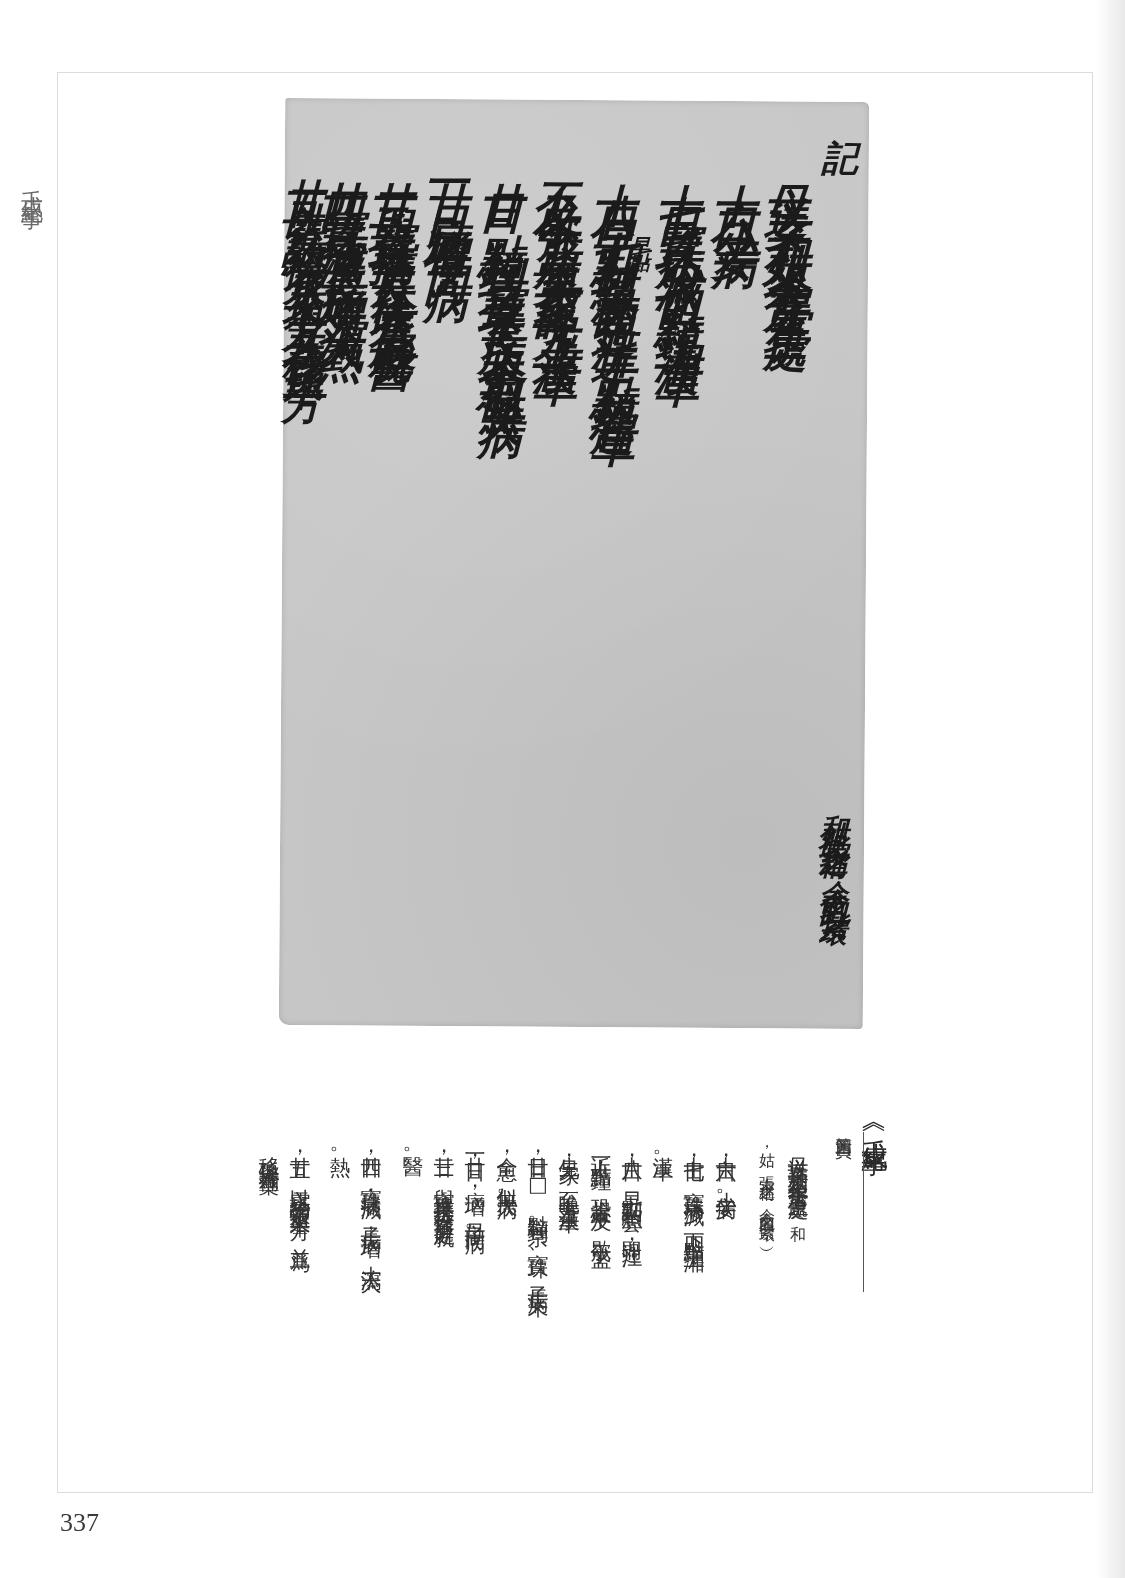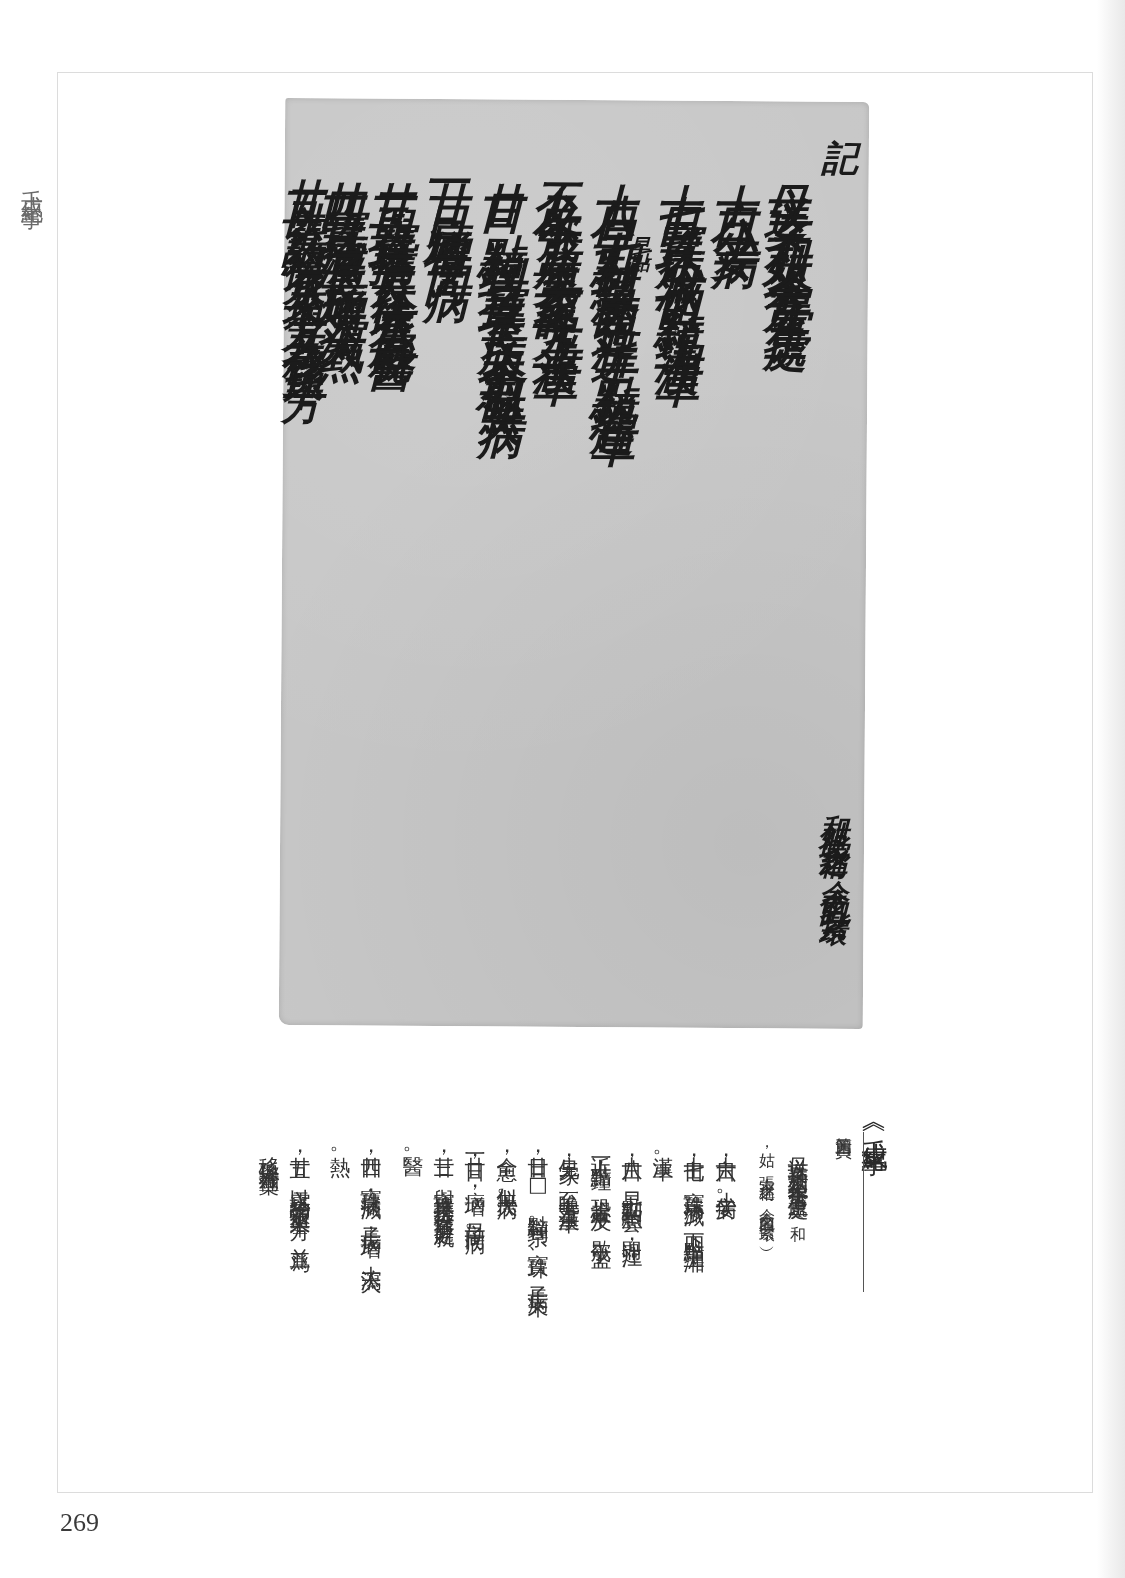--- a/index.html
+++ b/index.html
@@ -112,13 +112,13 @@
 <div class="tr-line" style="left:526px;">廿日，□點鐘到京。寶珠、子長病未</div>
 <div class="tr-line" style="left:495px;">全愈，似無大病。</div>
 <div class="tr-line" style="left:463px;">廿一日，病增，母子同病。</div>
 <div class="tr-line" style="left:432px;">廿三，與寶珠携子長往徐右丞處就</div>
 <div class="tr-line" style="left:401px;">醫。</div>
 <div class="tr-line" style="left:359px;">廿四，寶珠病減，子長病增，大瀉大</div>
 <div class="tr-line" style="left:328px;">熱。</div>
 <div class="tr-line" style="left:288px;">廿五，以電話約徐右丞來舉方，並爲</div>
 <div class="tr-line" style="left:257px;">移孫舉方補藥。</div>
 
-<div class="page-number">269</div>
+<div class="page-number">337</div>
 
 </body></html>

